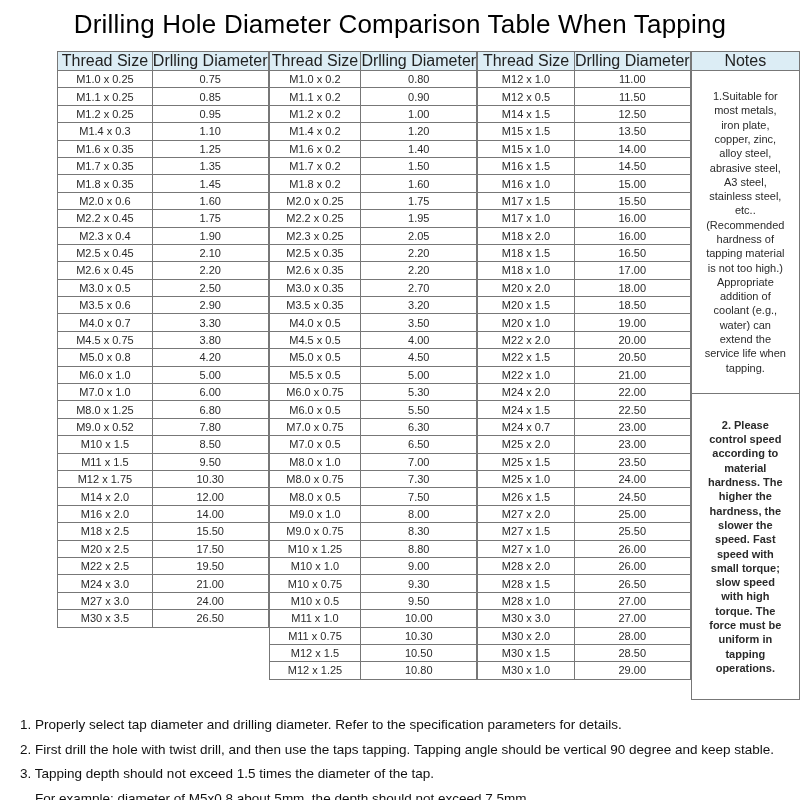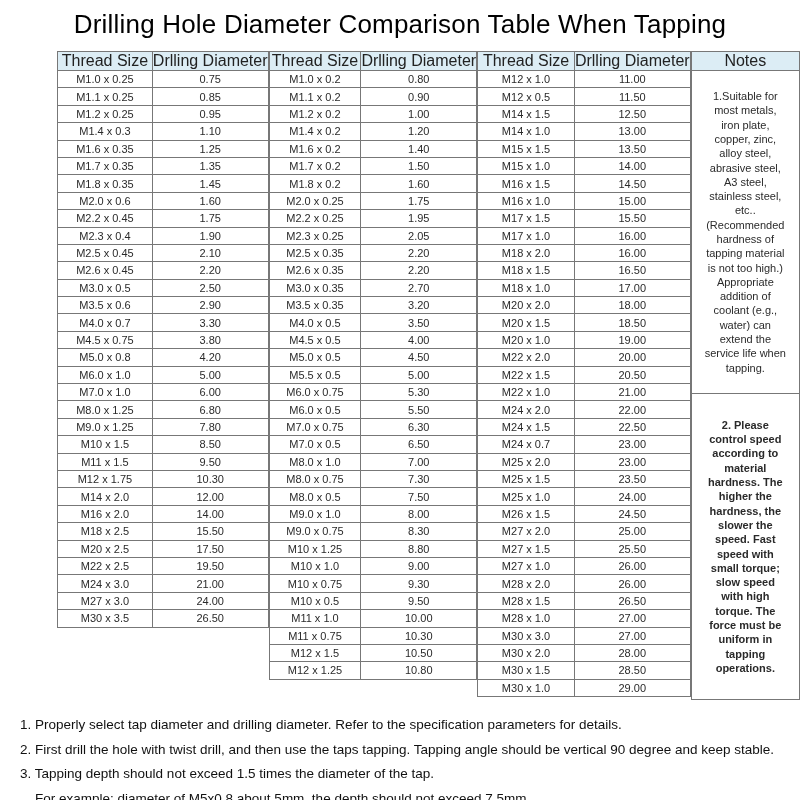--- a/index.html
+++ b/index.html
@@ -124,21 +124,21 @@
         </tr>
         <tr>
           <td>M7.0 x 1.0</td>
           <td>6.00</td>
         </tr>
         <tr>
           <td>M8.0 x 1.25</td>
           <td>6.80</td>
         </tr>
         <tr>
-          <td>M9.0 x 1.25</td>
+          <td>M9.0 x 0.52</td>
           <td>7.80</td>
         </tr>
         <tr>
           <td>M10 x 1.5</td>
           <td>8.50</td>
         </tr>
         <tr>
           <td>M11 x 1.5</td>
           <td>9.50</td>
         </tr>
@@ -354,24 +354,20 @@
         </tr>
         <tr>
           <td>M12 x 0.5</td>
           <td>11.50</td>
         </tr>
         <tr>
           <td>M14 x 1.5</td>
           <td>12.50</td>
         </tr>
         <tr>
-          <td>M14 x 1.0</td>
-          <td>13.00</td>
-        </tr>
-        <tr>
           <td>M15 x 1.5</td>
           <td>13.50</td>
         </tr>
         <tr>
           <td>M15 x 1.0</td>
           <td>14.00</td>
         </tr>
         <tr>
           <td>M16 x 1.5</td>
           <td>14.50</td>

